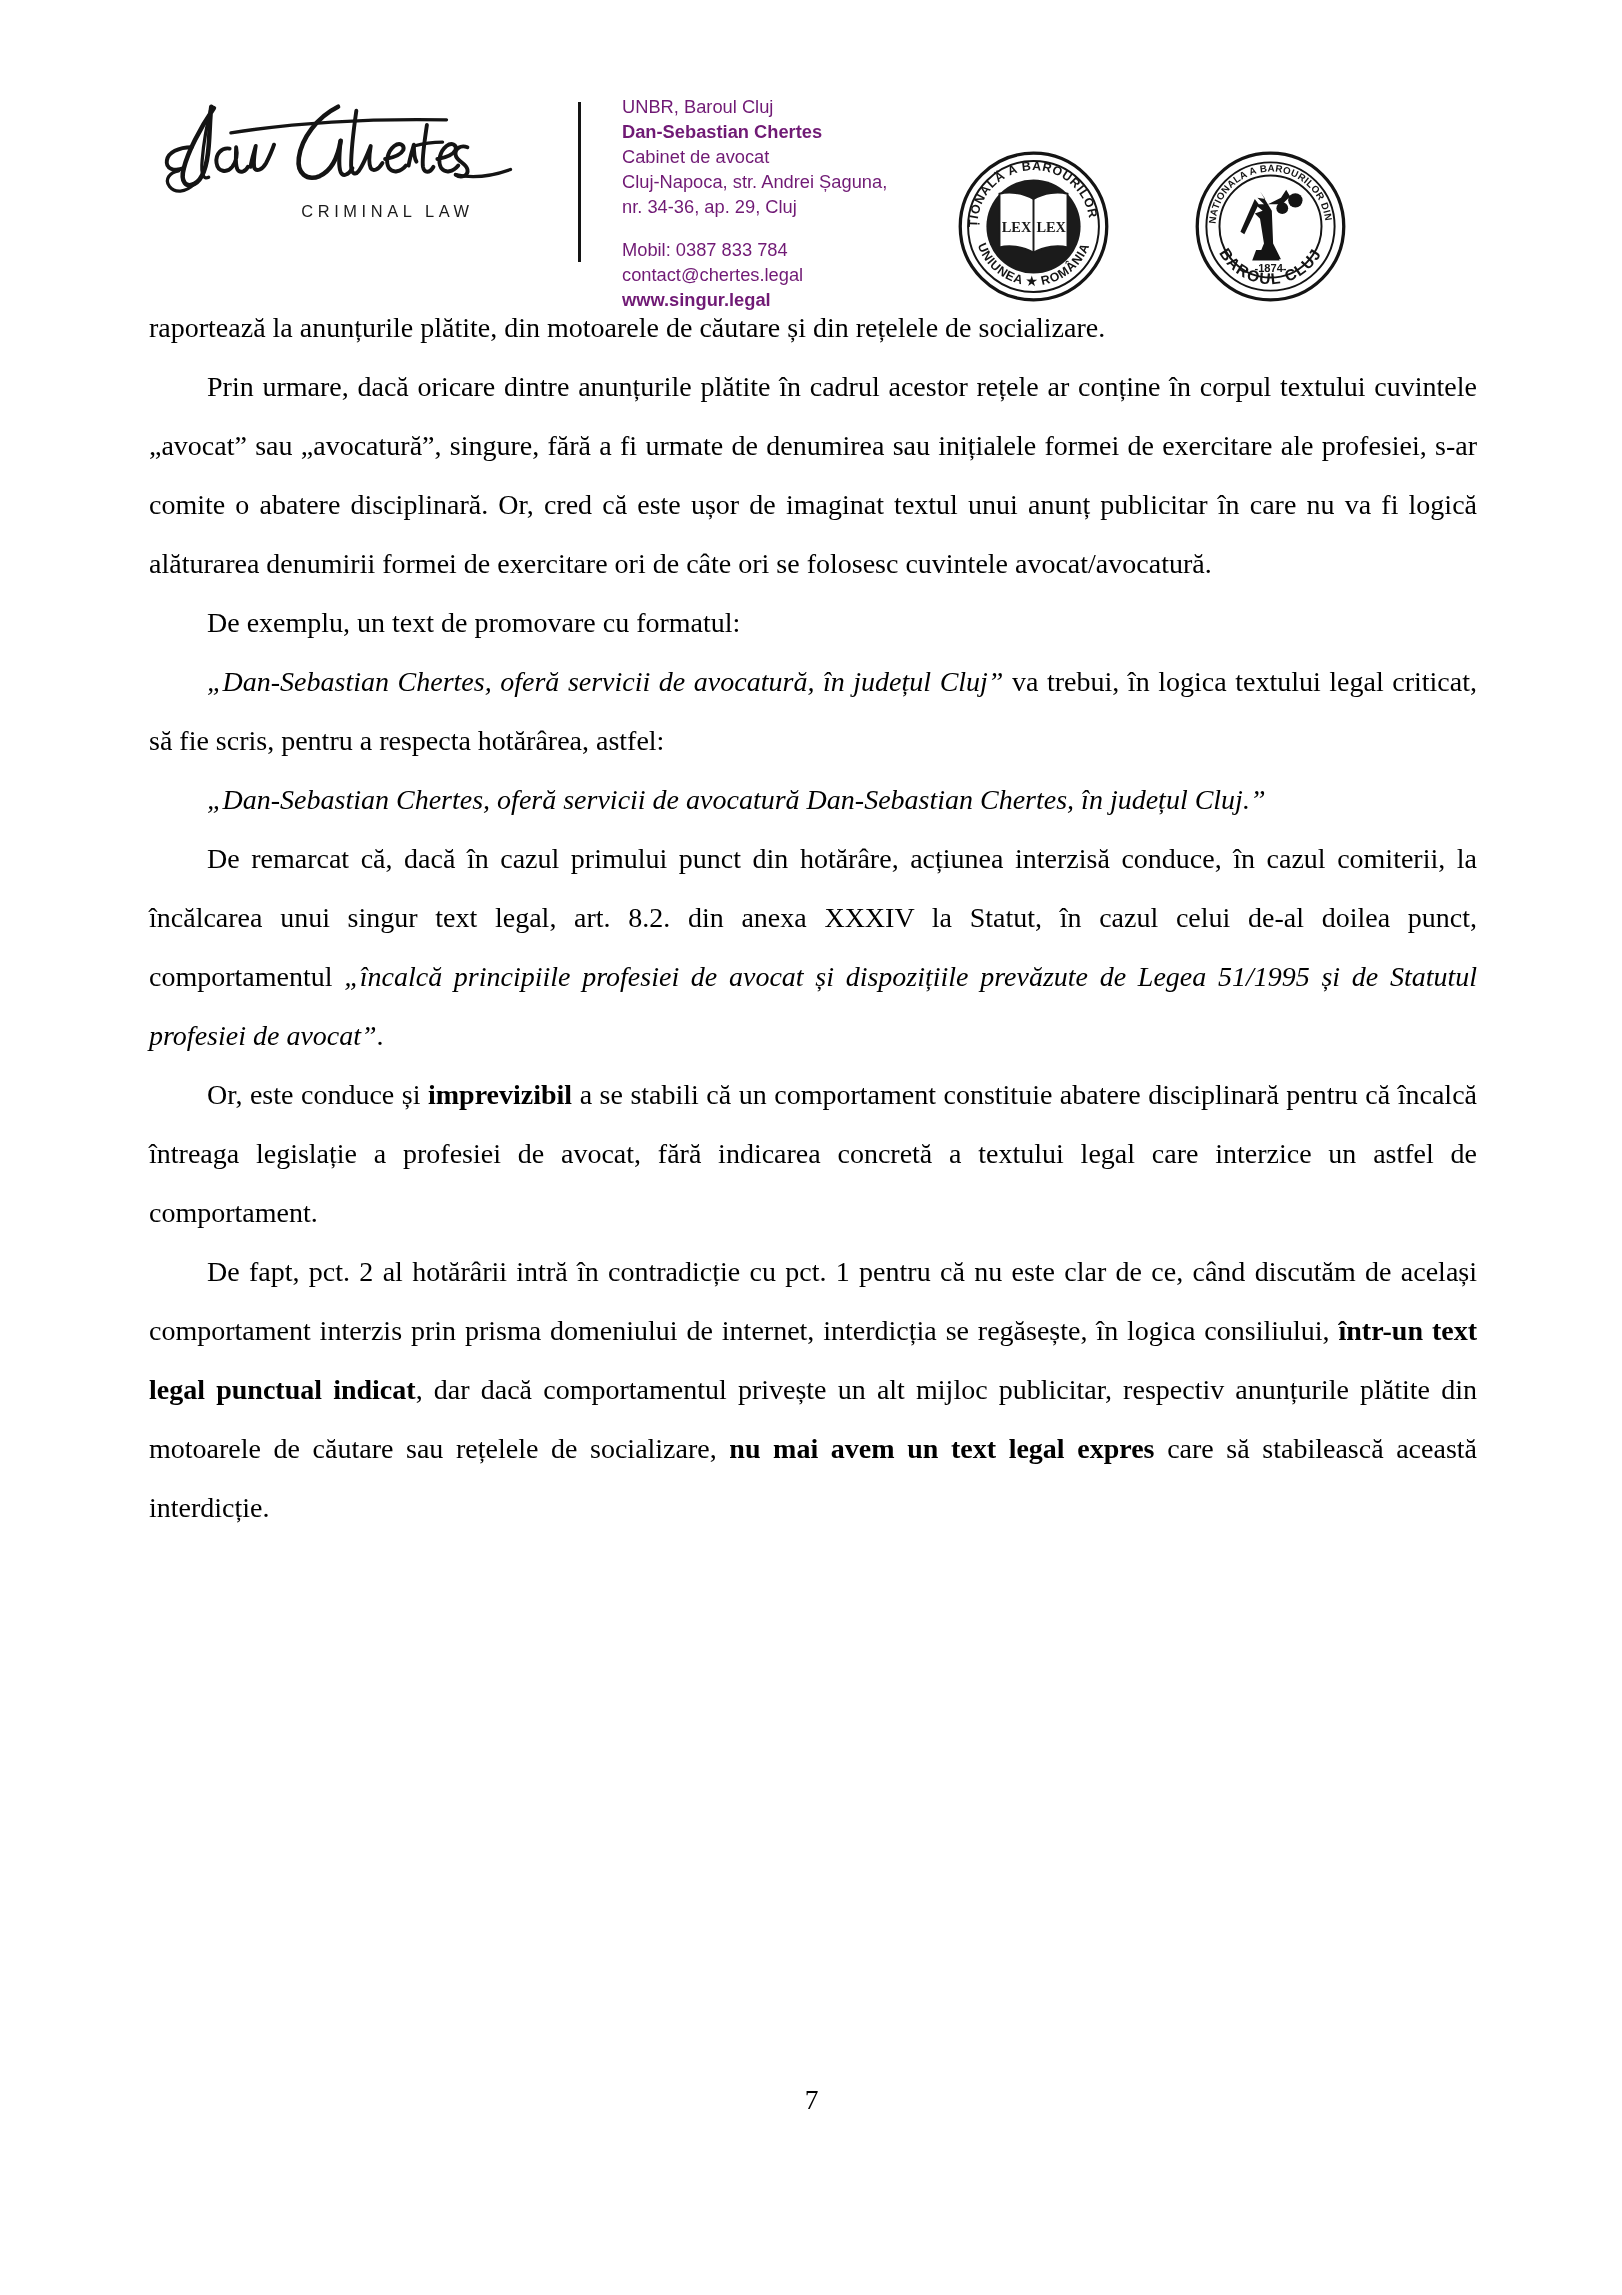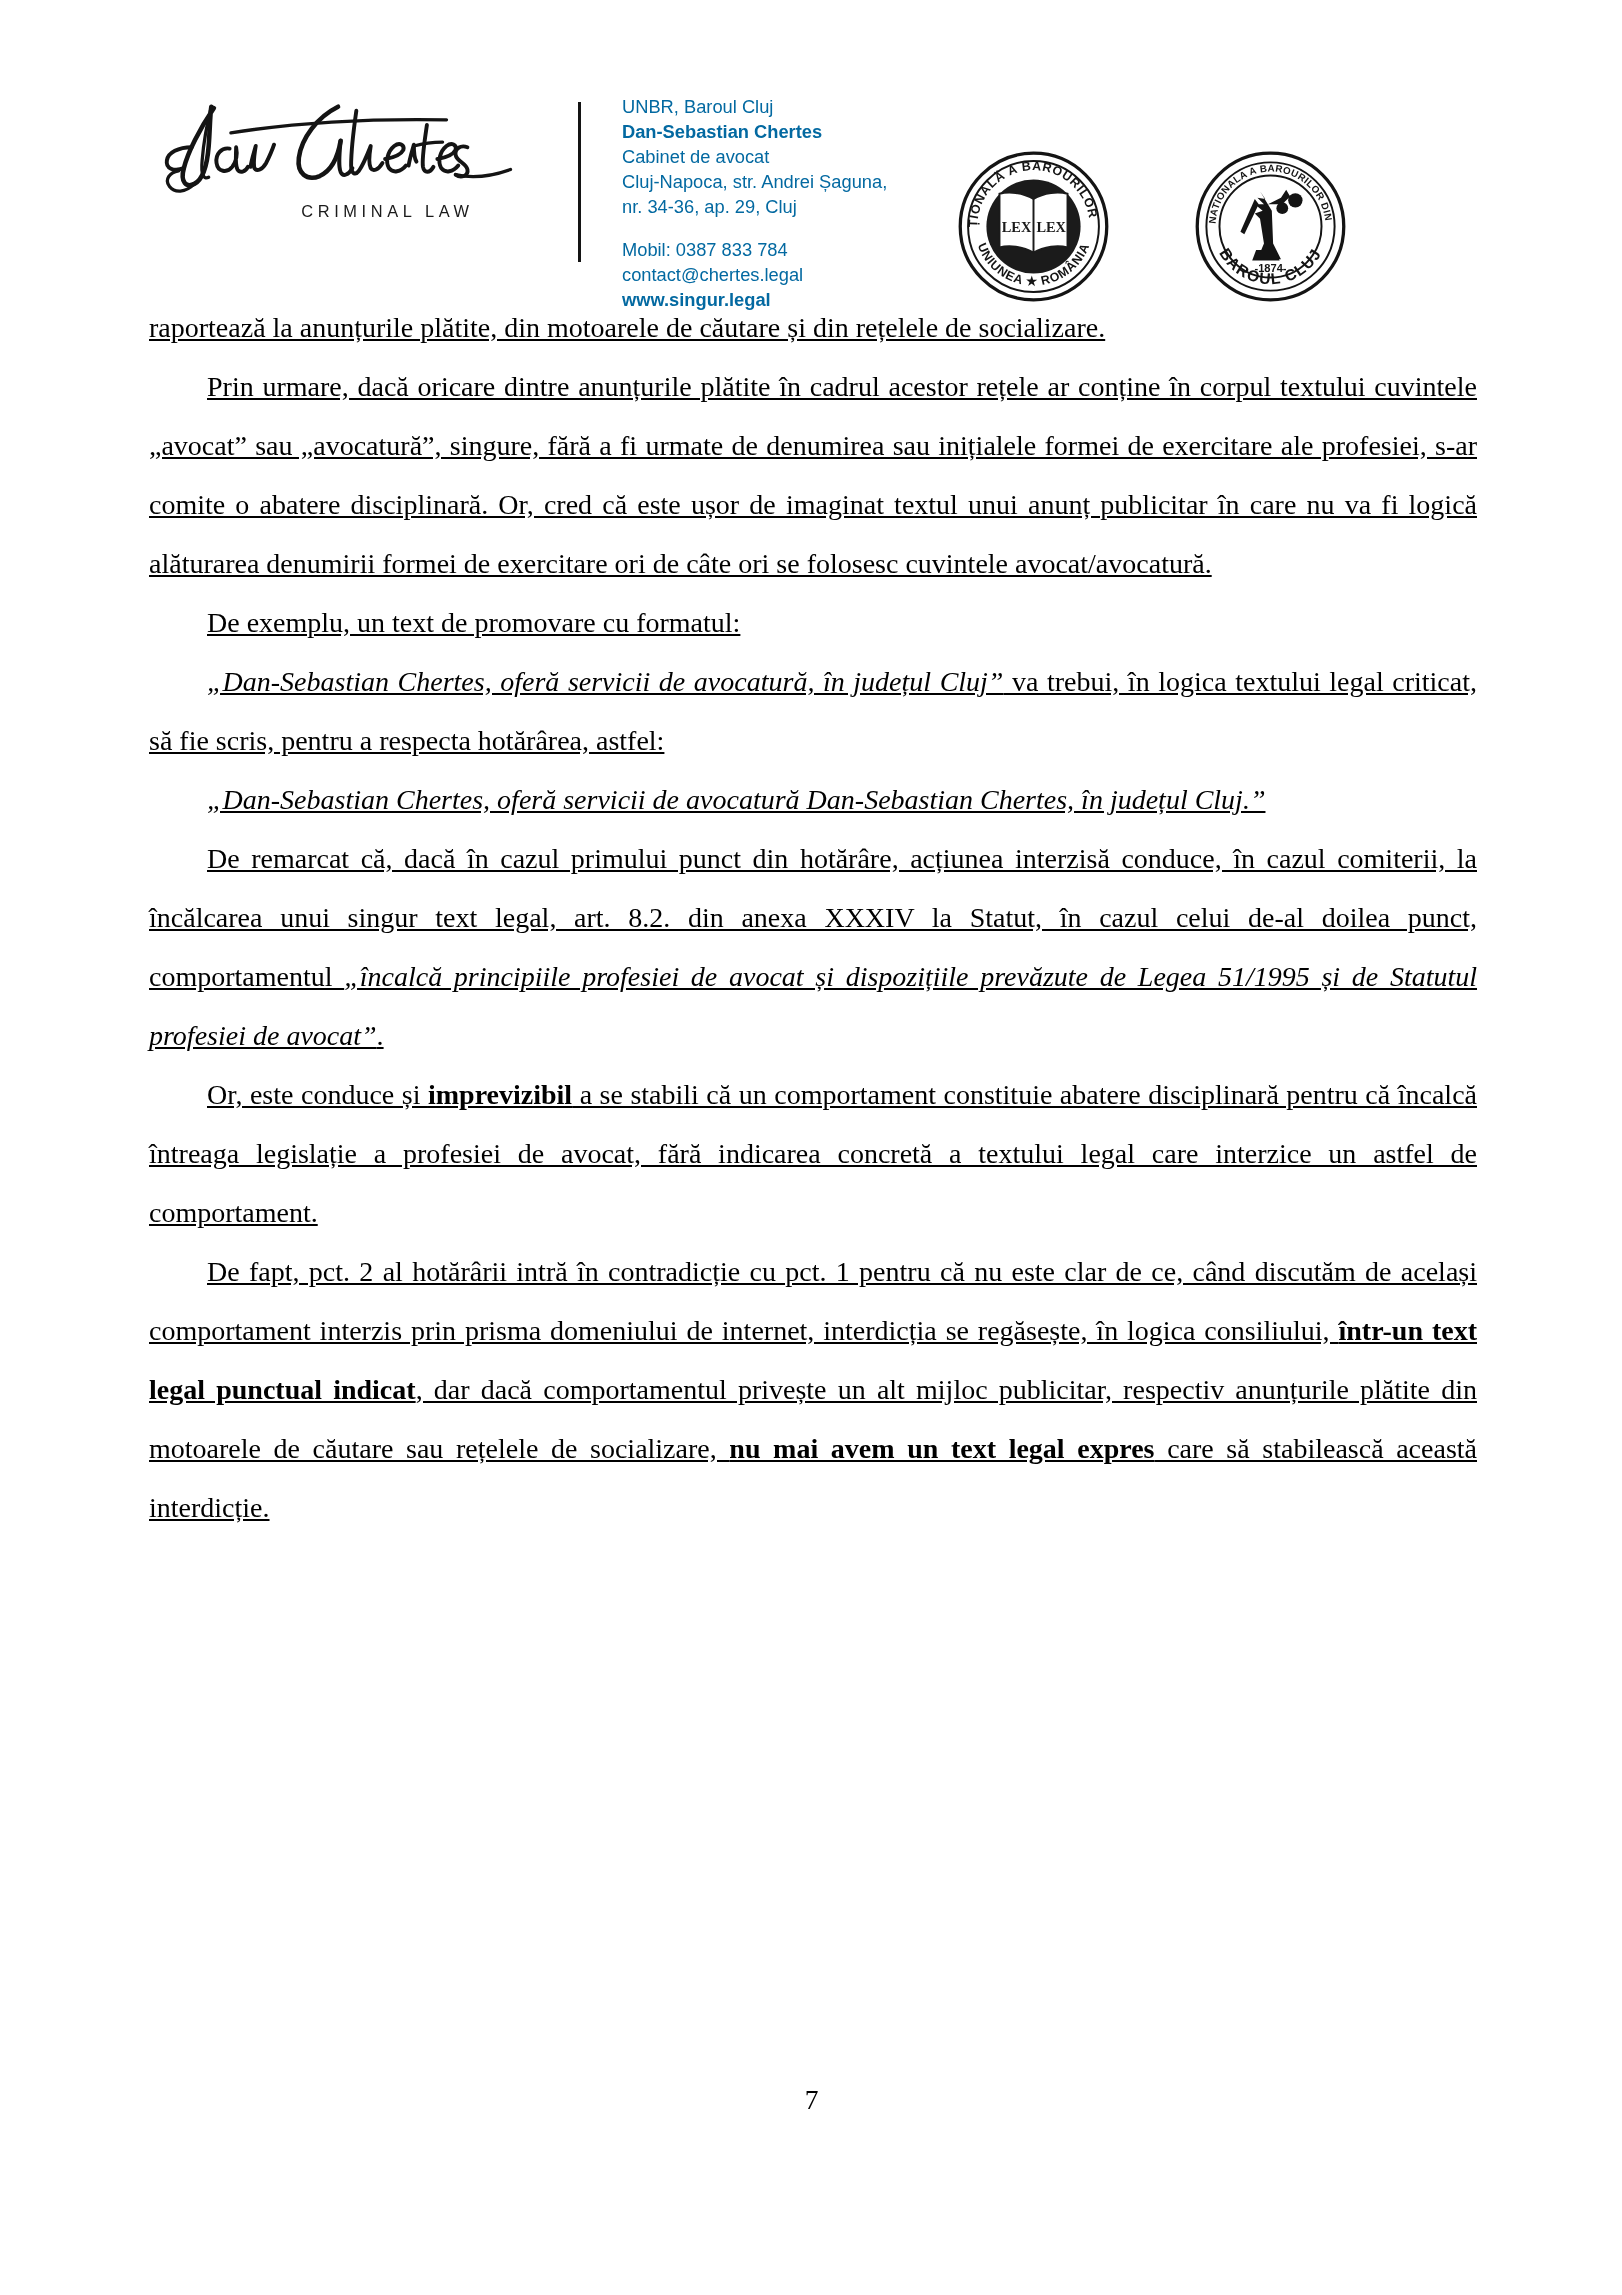--- a/index.html
+++ b/index.html
@@ -56,21 +56,21 @@
     background: #141414;
   }
 
   .contact-block {
     position: absolute;
     left: 622px;
     top: 25px;
     font-family: "Liberation Sans", "DejaVu Sans", sans-serif;
     font-size: 18.3px;
     line-height: 25px;
-    color: #0369a1;
+    color: #701a75;
     white-space: nowrap;
   }
   .contact-block .bold { font-weight: bold; }
   .contact-gap { height: 18.3px; }
 
   .seal {
     position: absolute;
     top: 79px;
   }
   .seal-unbr { left: 955px; }
@@ -84,21 +84,20 @@
     width: 1328px;
     font-size: 28px;
     line-height: 59px;
     color: #000000;
     text-align: justify;
     text-justify: inter-word;
   }
   .body-text p {
     margin: 0 0 0 0;
     text-indent: 0;
-    text-decoration: underline;
   }
   .body-text p.indent { text-indent: 58px; }
   .body-text p.quote  { text-indent: 58px; font-style: italic; }
   .body-text .ital { font-style: italic; }
   .body-text .bold { font-weight: bold; }
 
   
   .body-text p { text-align-last: left; }
 
   

